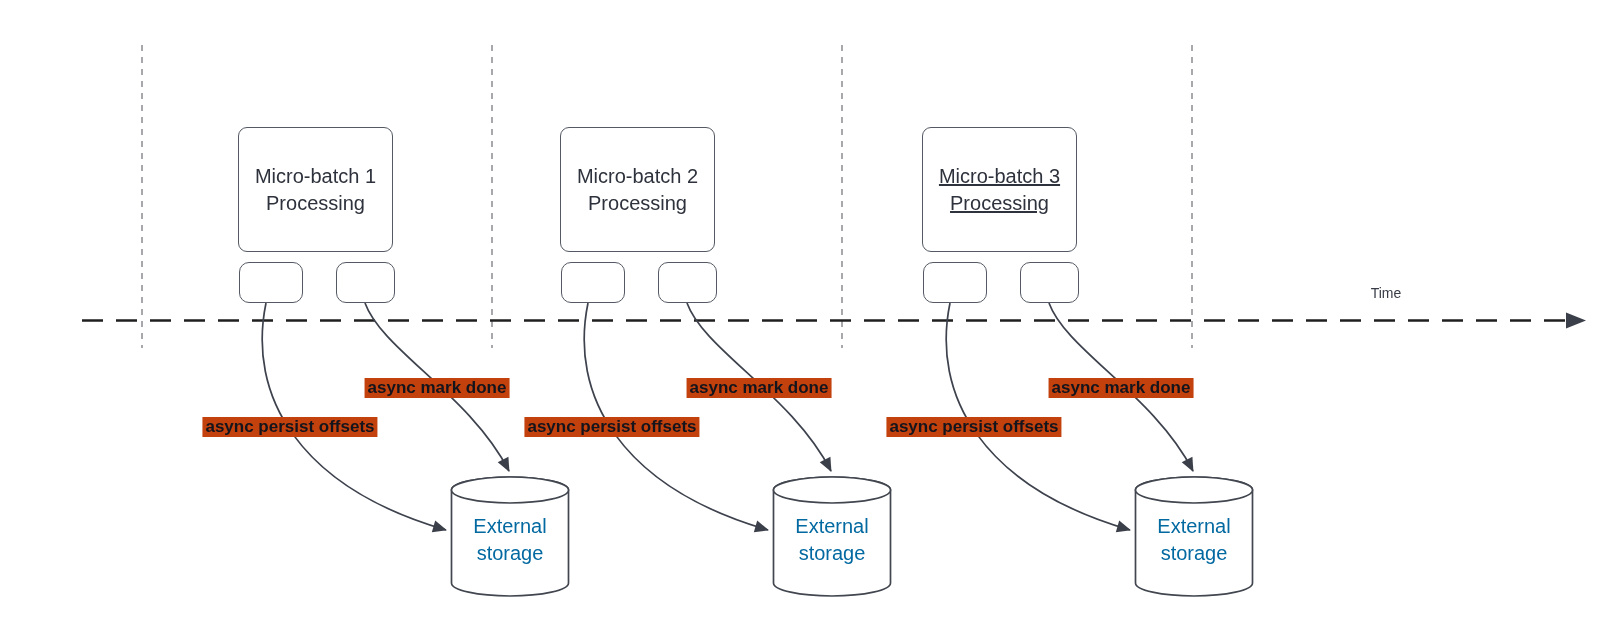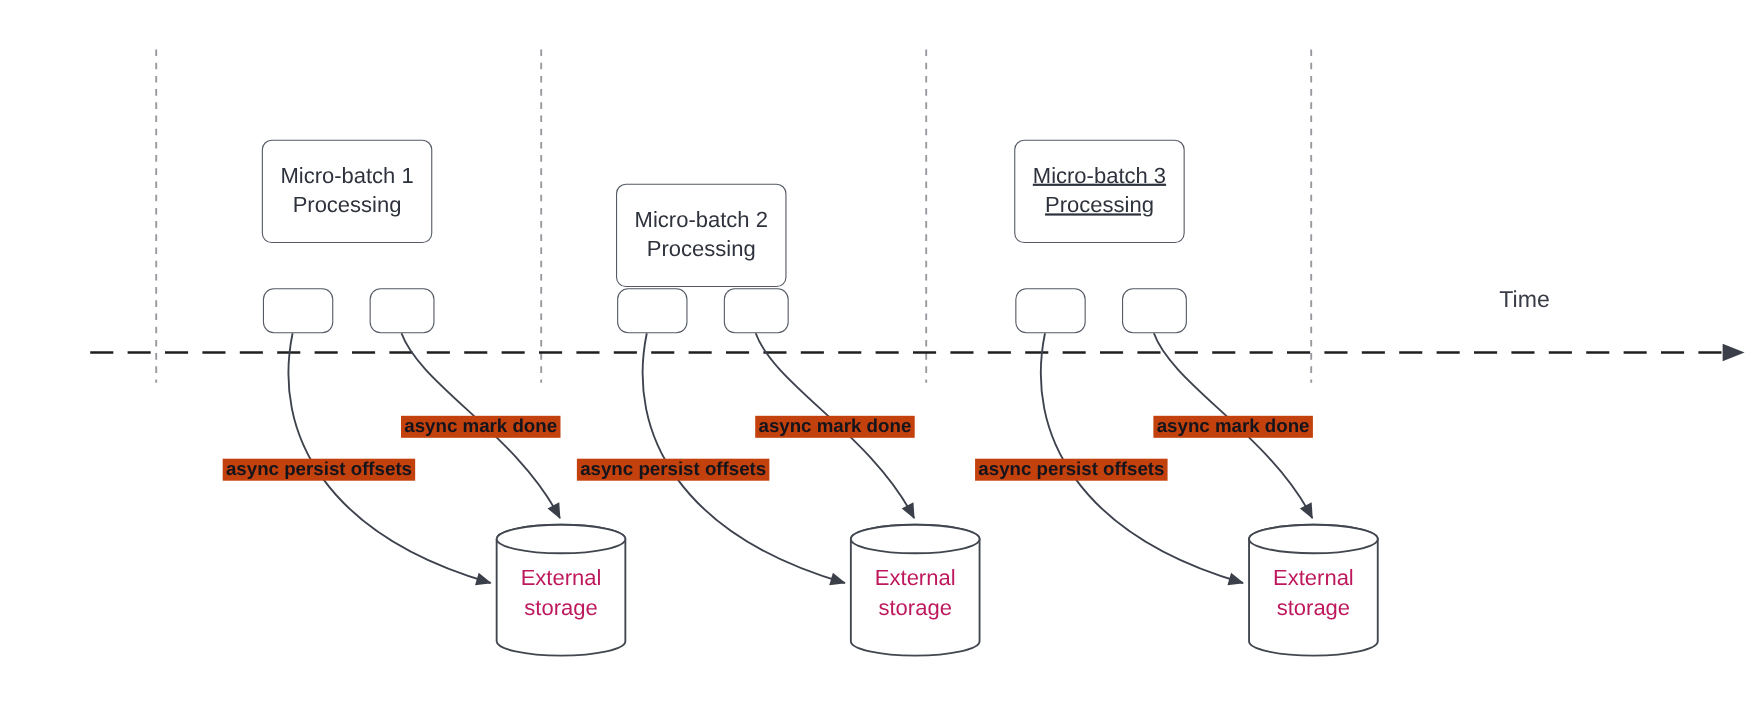--- a/index.html
+++ b/index.html
@@ -5,21 +5,21 @@
   * { margin: 0; padding: 0; box-sizing: border-box; }
   html, body { width: 1600px; height: 642px; background: #ffffff; overflow: hidden; }
   body { font-family: "Liberation Sans", sans-serif; position: relative; }
 
   .canvas { position: absolute; left: 0; top: 0; width: 1600px; height: 642px; }
 
   svg.layer { position: absolute; left: 0; top: 0; width: 1600px; height: 642px; }
 
   .procbox {
     position: absolute;
-    width: 155px; height: 94px;
+    width: 155px; height: 125px;
     border: 1.7px solid #545963;
     border-radius: 9px;
     background: #ffffff;
     display: flex; align-items: center; justify-content: center;
     text-align: center;
     white-space: pre-line;
     font-size: 20px; line-height: 27px;
     color: #2e323c;
   }
 
@@ -43,29 +43,30 @@
     font-weight: bold;
     color: #14141c;
   }
 
   .cyl-label {
     position: absolute;
     transform: translate(-50%, -50%);
     text-align: center;
     white-space: pre-line;
     font-size: 20px; line-height: 27px;
-    color: #be185d;
+    color: #0369a1;
   }
 
   .time-label {
     position: absolute;
     transform: translate(-50%, -50%);
-    font-size: 21px;
+    font-size: 14px;
     color: #383c46;
     white-space: nowrap;
+    margin-top: 20px;
   }
 </style>
 </head>
 <body>
 
 <div class="canvas">
 
   <svg class="layer" viewBox="0 0 1600 642">
     <defs>
       <marker id="ah" markerUnits="userSpaceOnUse" markerWidth="18" markerHeight="16" refX="14" refY="7" orient="auto">
@@ -105,21 +106,21 @@
 
   <div class="procbox" style="left:238px; top:127px;">Micro-batch 1
 Processing</div>
   <div class="minibox a" style="left:239px; top:262px;"></div>
   <div class="minibox b" style="left:336px; top:262px;"></div>
   <div class="lbl" style="left:290px; top:427px;">async persist offsets</div>
   <div class="lbl" style="left:437px; top:388px;">async mark done</div>
   <div class="cyl-label" style="left:510px; top:540px;">External
 storage</div>
 
-  <div class="procbox" style="left:560px; top:127px;margin-top:40px;">Micro-batch 2
+  <div class="procbox" style="left:560px; top:127px;">Micro-batch 2
 Processing</div>
   <div class="minibox a" style="left:561px; top:262px;"></div>
   <div class="minibox b" style="left:658px; top:262px;"></div>
   <div class="lbl" style="left:612px; top:427px;">async persist offsets</div>
   <div class="lbl" style="left:759px; top:388px;">async mark done</div>
   <div class="cyl-label" style="left:832px; top:540px;">External
 storage</div>
 
   <div class="procbox" style="left:922px; top:127px;text-decoration:underline;">Micro-batch 3
 Processing</div>

